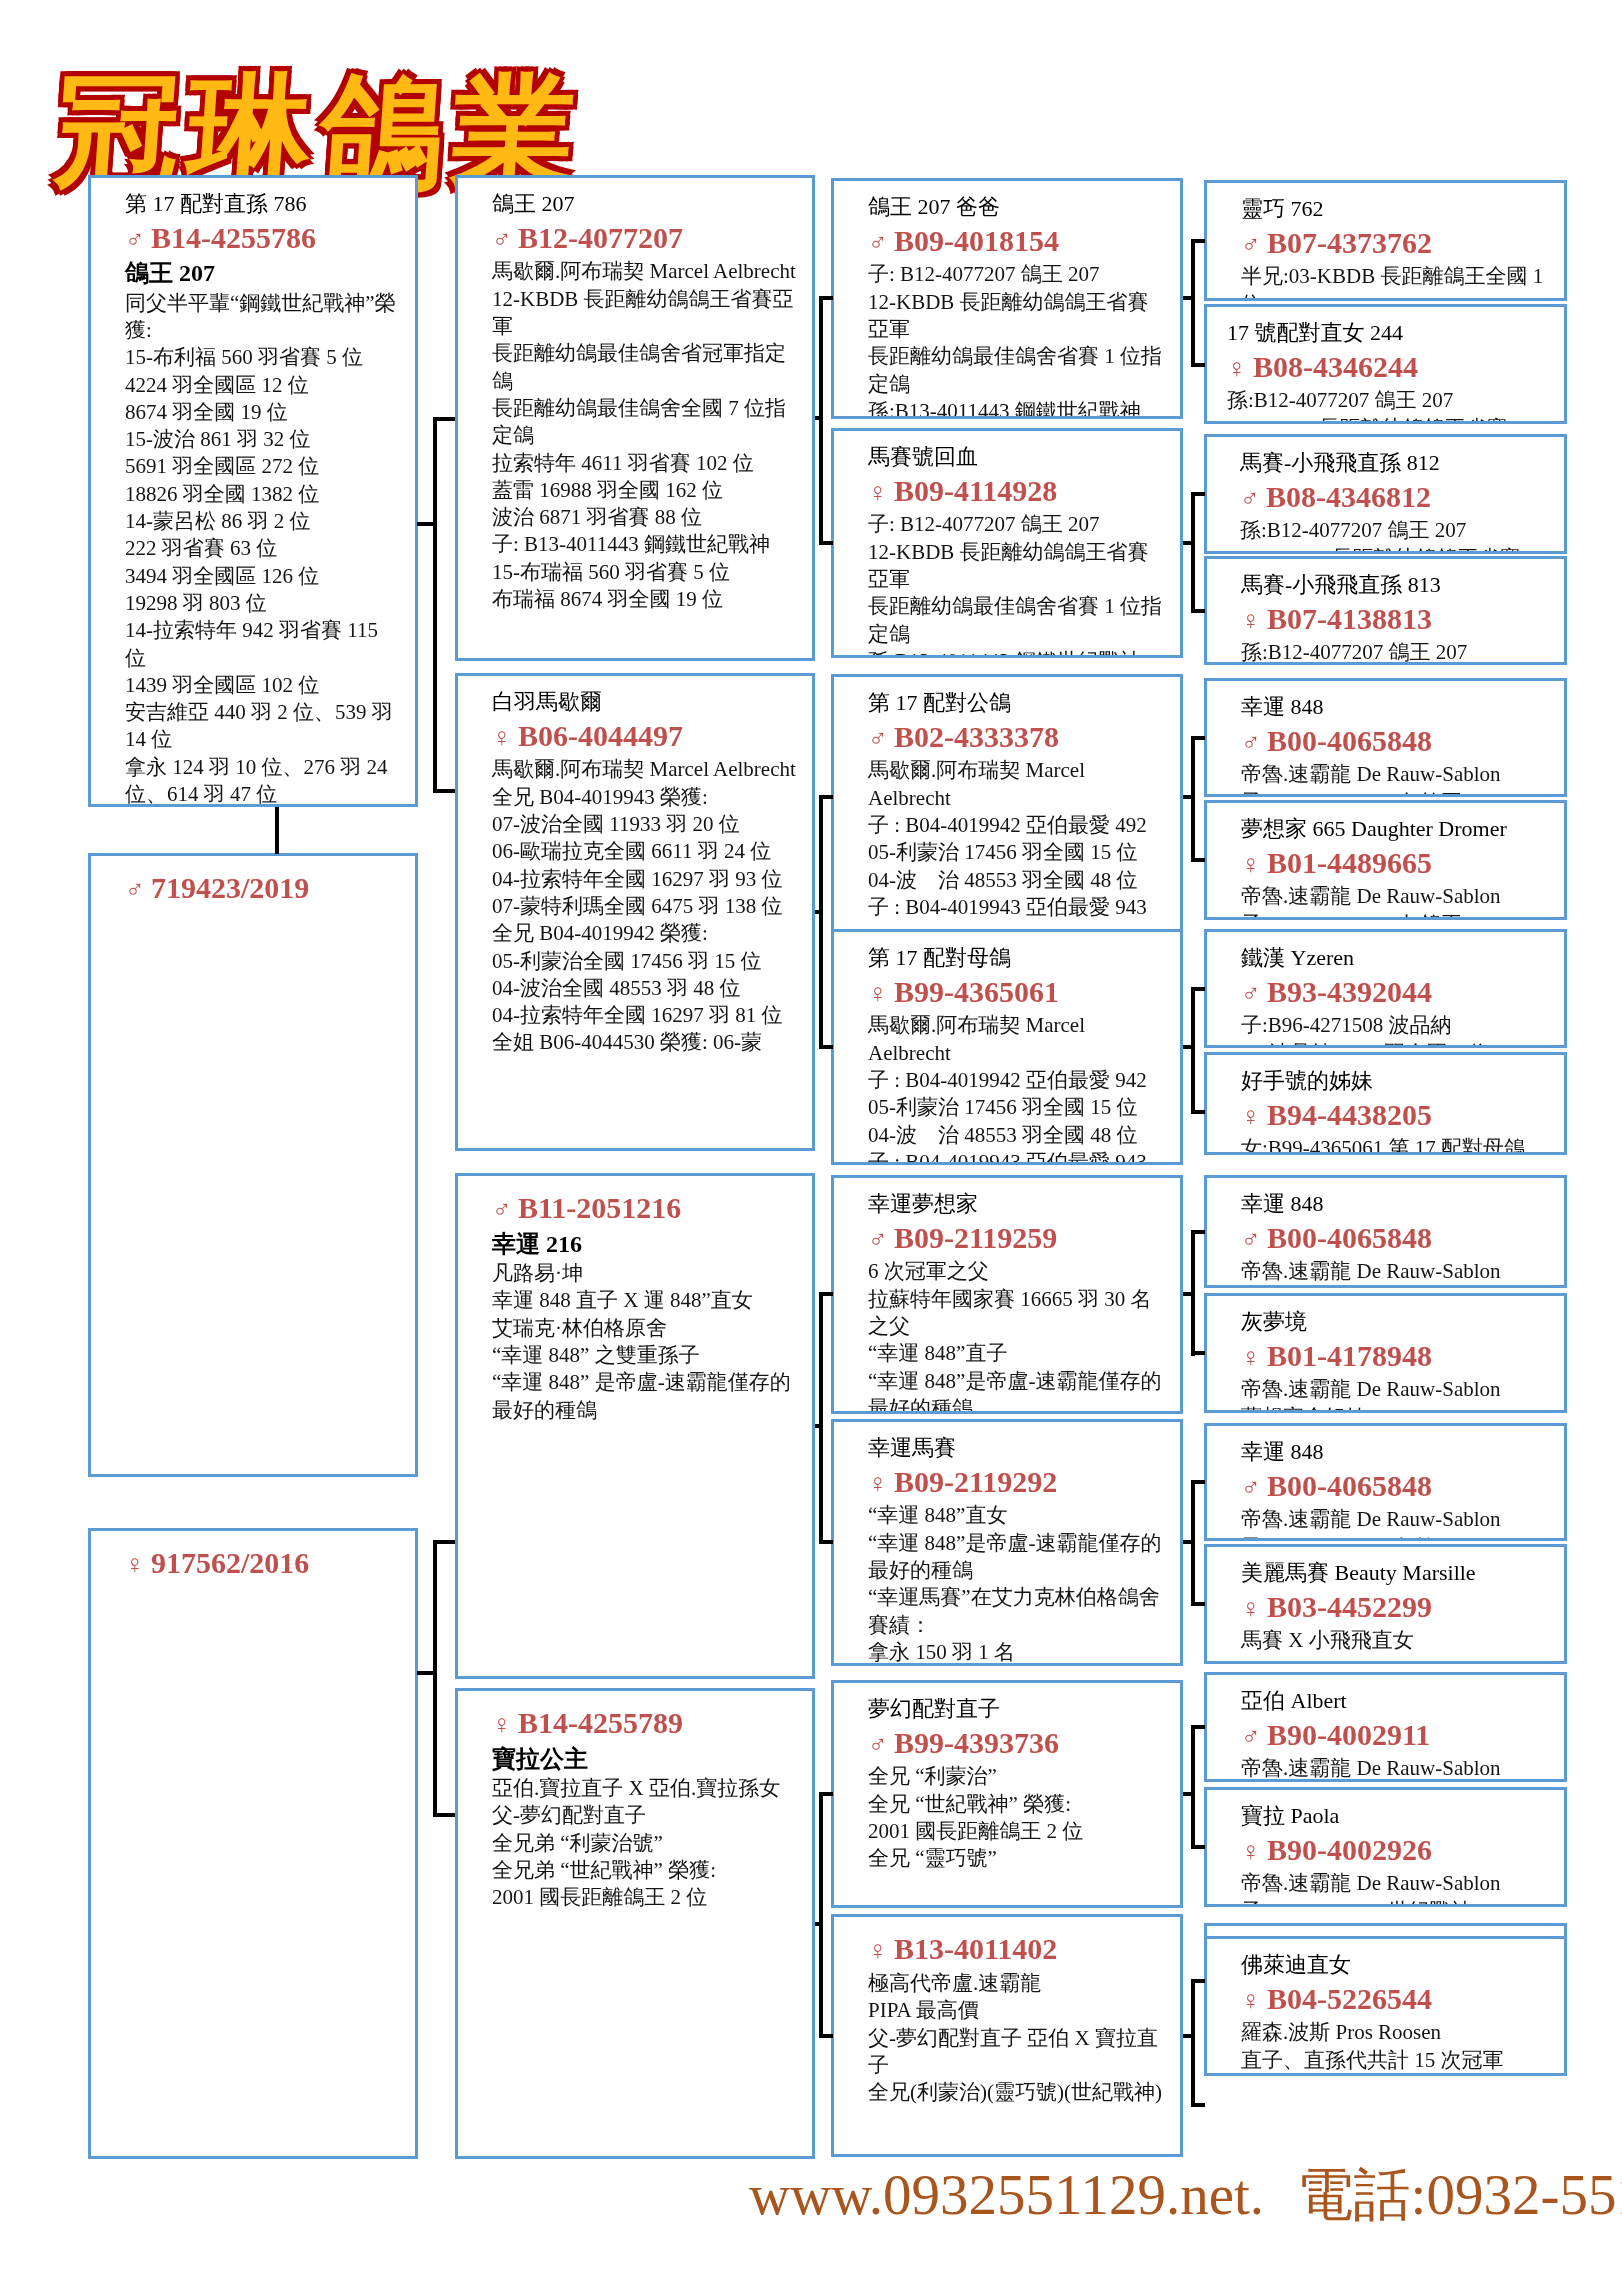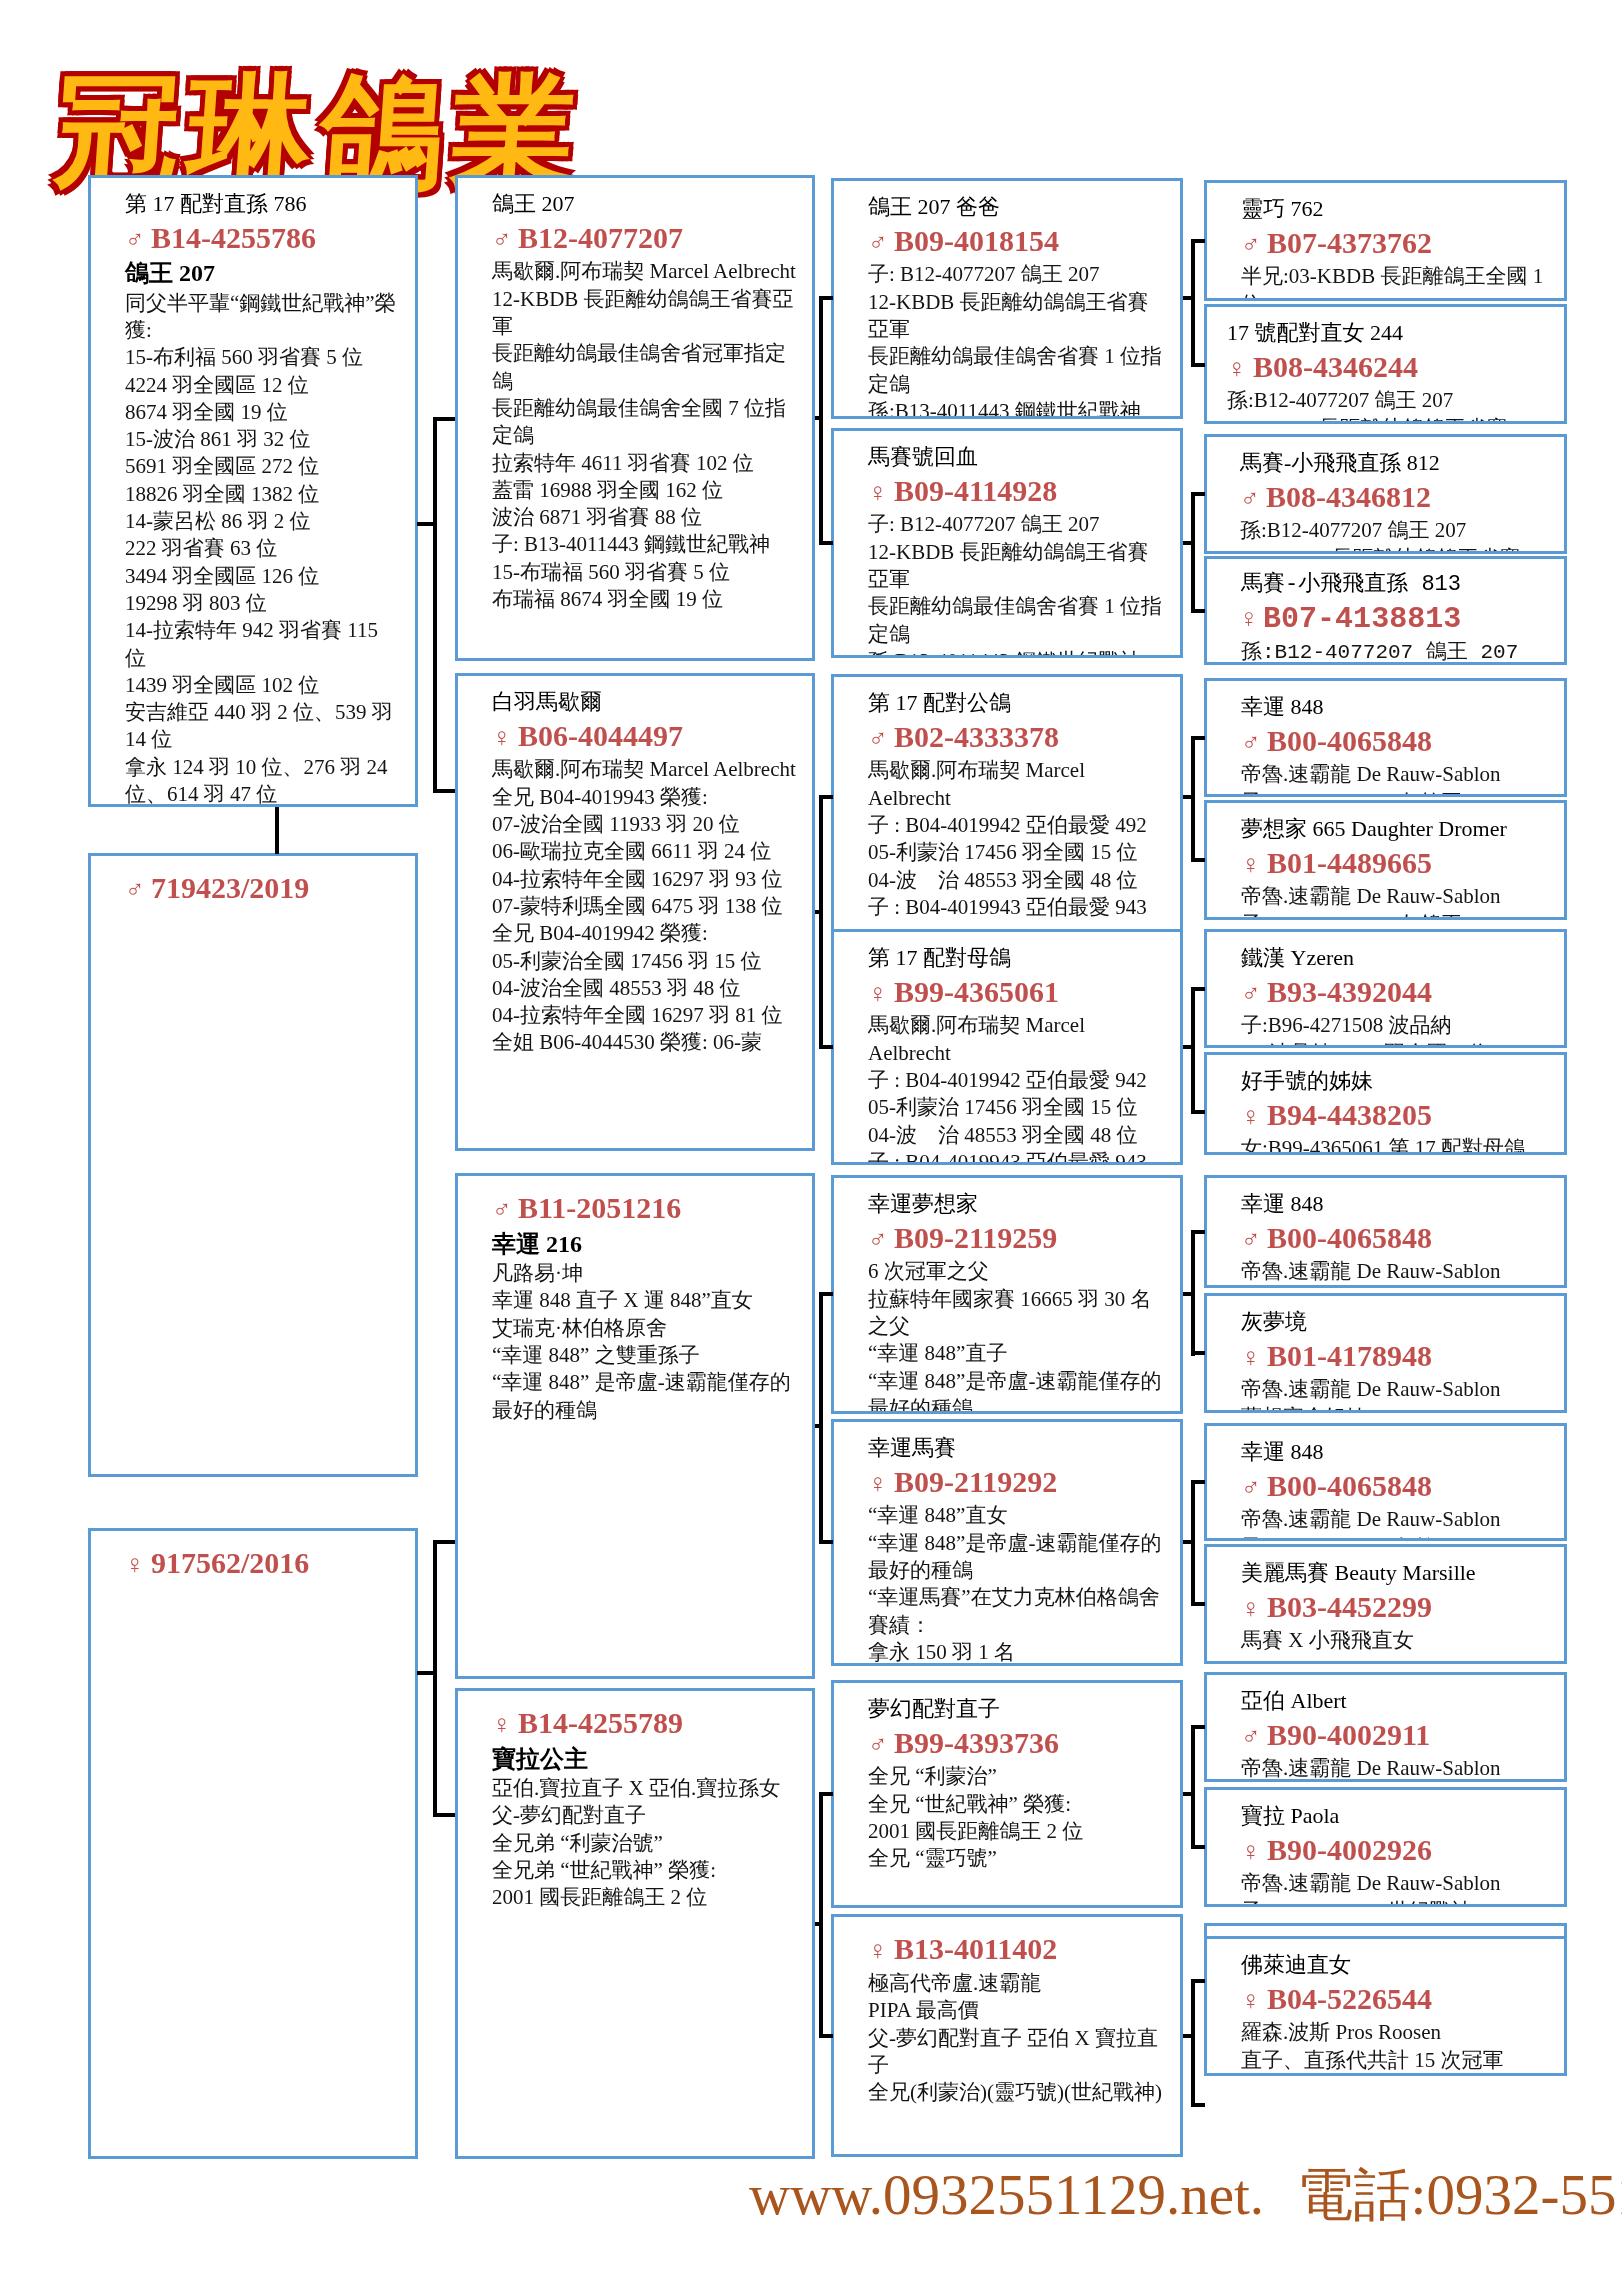--- a/index.html
+++ b/index.html
@@ -198,21 +198,21 @@
         <div class="ring"><span class="sex">♀</span><span>B08-4346244</span></div>
         <div class="ln">孫:B12-4077207  鴿王 207</div>
         <div class="ln">12-KBDB 長距離幼鴿鴿王省賽</div>
       </div>
       <div class="pbox" style="left: 1204px; top: 434px; width: 363px; height: 120px; padding-left: 33px;">
         <div class="title">馬賽-小飛飛直孫 812</div>
         <div class="ring"><span class="sex">♂</span><span>B08-4346812</span></div>
         <div class="ln">孫:B12-4077207  鴿王 207</div>
         <div class="ln">12-KBDB 長距離幼鴿鴿王省賽</div>
       </div>
-      <div class="pbox" style="left: 1204px; top: 556px; width: 363px; height: 109px; font-family: Liberation Mono, monospace;">
+      <div class="pbox" style="left: 1204px; top: 556px; width: 363px; height: 109px;">
         <div class="title">馬賽-小飛飛直孫 813</div>
         <div class="ring"><span class="sex">♀</span><span>B07-4138813</span></div>
         <div class="ln">孫:B12-4077207  鴿王 207</div>
       </div>
       <div class="pbox" style="left: 1204px; top: 678px; width: 363px; height: 119px;">
         <div class="title">幸運 848</div>
         <div class="ring"><span class="sex">♂</span><span>B00-4065848</span></div>
         <div class="ln">帝魯.速霸龍  De Rauw-Sablon</div>
         <div class="ln">子 : B03-4300005  灰鴿王</div>
       </div>

